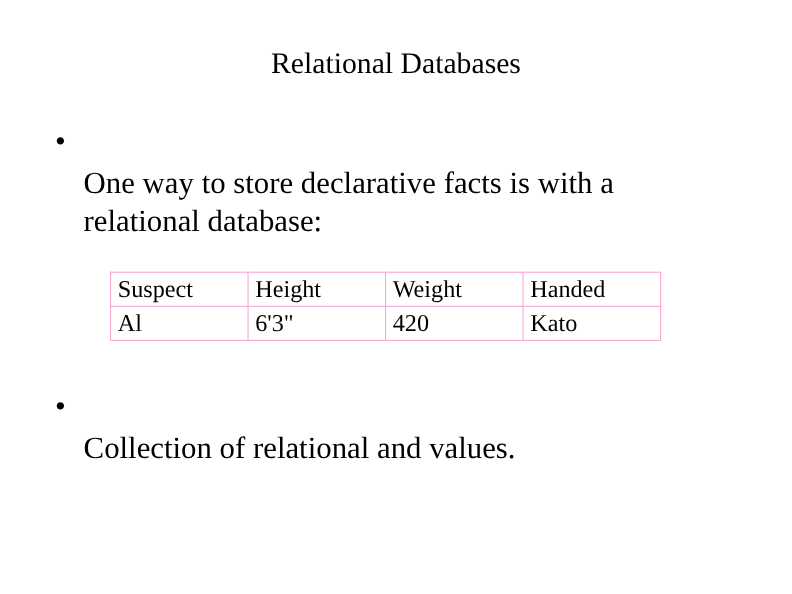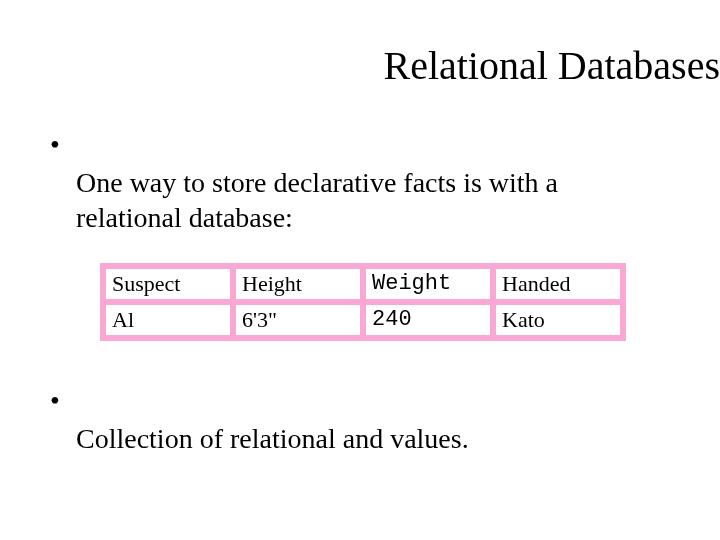--- a/index.html
+++ b/index.html
@@ -11,22 +11,22 @@
     font-family: "Times New Roman", Times, serif;
     color: #000000;
   }
   .slide {
     position: relative;
     width: 720px;
     height: 540px;
     box-sizing: border-box;
   }
   .title {
-    text-align: right;
-    font-size: 40px;
+    text-align: center;
+    font-size: 27px;
     margin-top: 42px;
     margin-bottom: 36px;
   }
   .bullets {
     margin-left: 50px;
     margin-right: 50px;
     font-size: 28px;
     line-height: 1.25;
   }
   .bullet {
@@ -45,29 +45,29 @@
     margin-top: 40px;
   }
   .table-wrap {
     margin: 28px 0 40px 100px;
   }
   table.data {
     border-collapse: collapse;
     font-size: 22px;
   }
   table.data td {
-    border: 6px solid #f9a8d4;
+    border: 1px solid #f9a8d4;
     padding: 2px 8px 2px 6px;
     vertical-align: top;
     height: 24px;
   }
   
   table.data td.c0 { width: 110px; }
   table.data td.c1 { width: 110px; }
-  table.data td.c2 { width: 110px; font-family: Liberation Mono, monospace; }
+  table.data td.c2 { width: 110px; }
   table.data td.c3 { width: 110px; margin-left: 30px; }
 </style>
 </head>
 <body>
 
 <div class="slide">
 
   <div class="title">Relational Databases</div>
 
   <div class="bullets">
@@ -82,21 +82,21 @@
       <tbody>
           <tr>
         <td class="c0">Suspect</td>
         <td class="c1">Height</td>
         <td class="c2">Weight</td>
         <td class="c3">Handed</td>
       </tr>
       <tr>
         <td class="c0">Al</td>
         <td class="c1">6'3"</td>
-        <td class="c2">240</td>
+        <td class="c2">420</td>
         <td class="c3">Kato</td>
       </tr>
     </tbody>
       </table>
   </div>
 
   <div class="bullets">
     <div class="bullet">
       <div class="dot">•</div>
       <div class="text">Collection of relational and values.</div>

